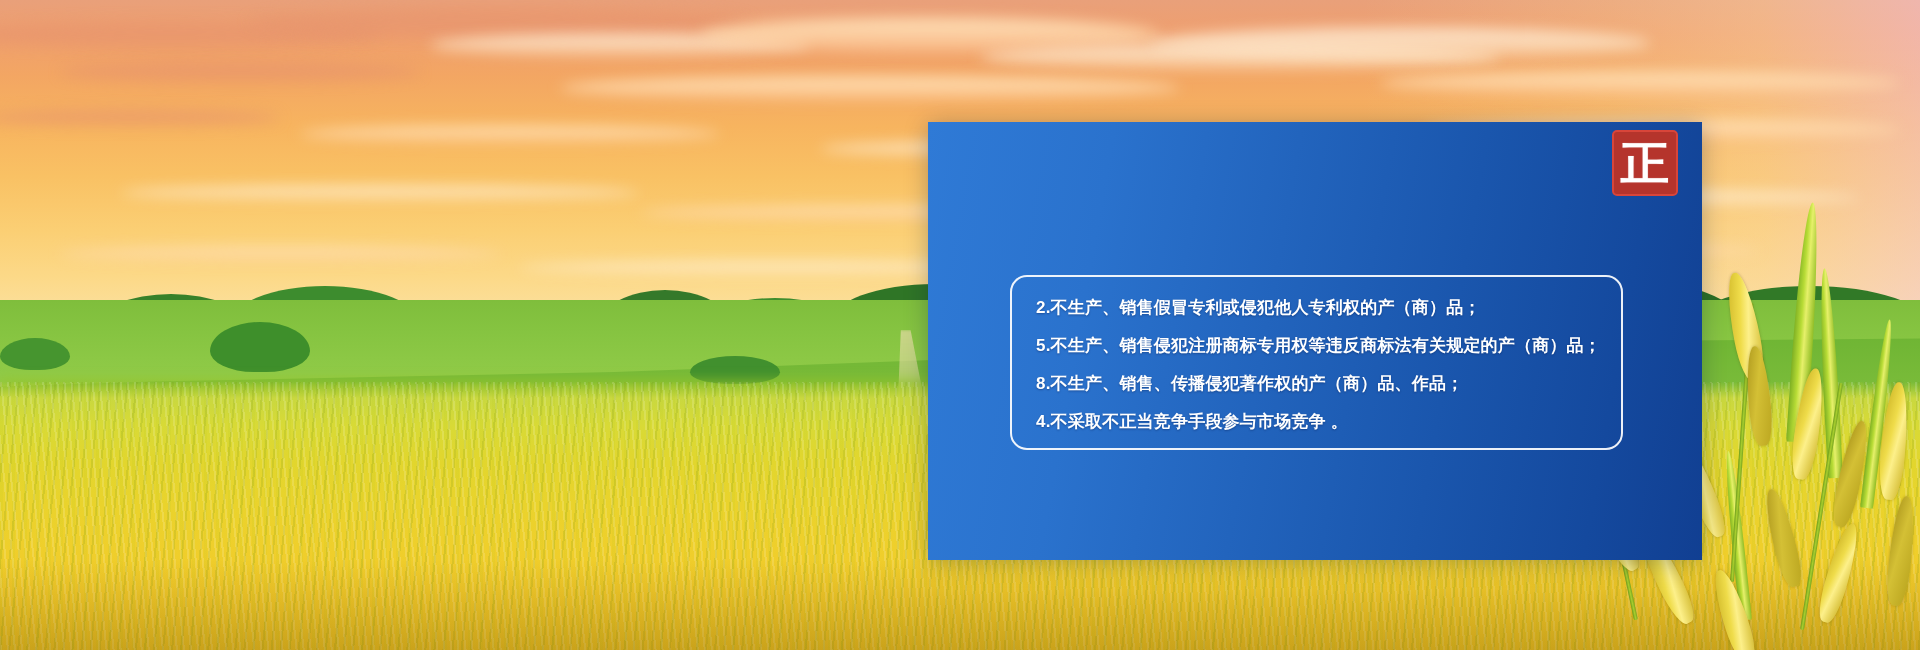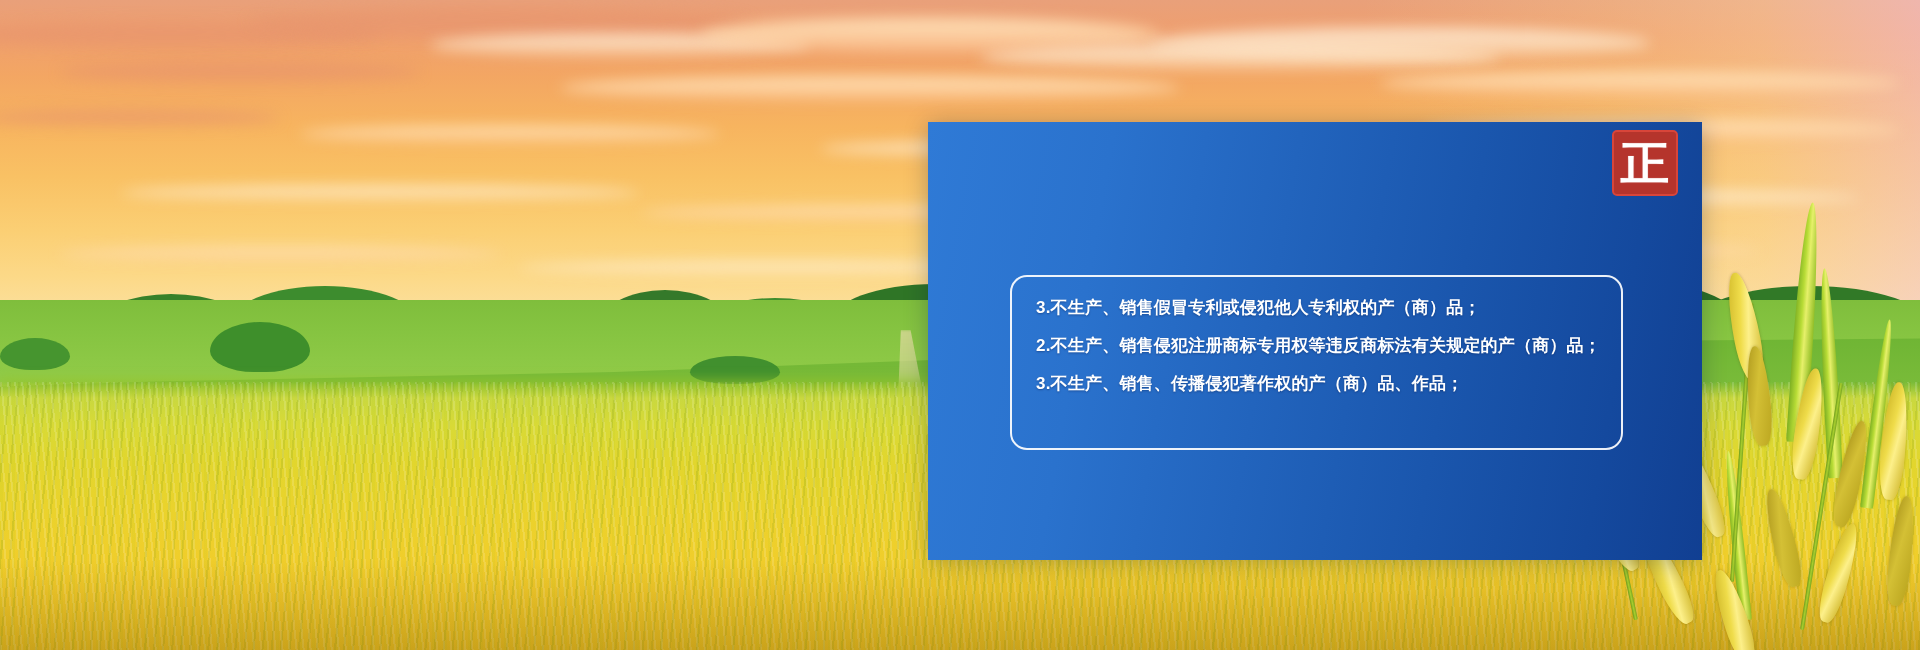--- a/index.html
+++ b/index.html
@@ -263,20 +263,21 @@
   </div>
 
   <div id="panel">
 
     <div class="seal">
       <span class="seal-glyph">正</span>
     </div>
 
 
     <div class="promise-box">
-      <div class="promise-item">3.不生产、销售假冒专利或侵犯他人专利权的产（商）品；</div>
-      <div class="promise-item">2.不生产、销售侵犯注册商标专用权等违反商标法有关规定的产（商）品；</div>
-      <div class="promise-item">3.不生产、销售、传播侵犯著作权的产（商）品、作品；</div>
+      <div class="promise-item">2.不生产、销售假冒专利或侵犯他人专利权的产（商）品；</div>
+      <div class="promise-item">5.不生产、销售侵犯注册商标专用权等违反商标法有关规定的产（商）品；</div>
+      <div class="promise-item">8.不生产、销售、传播侵犯著作权的产（商）品、作品；</div>
+      <div class="promise-item">4.不采取不正当竞争手段参与市场竞争 。</div>
     </div>
 
   </div>
 
 </div>
 
 </body></html>

